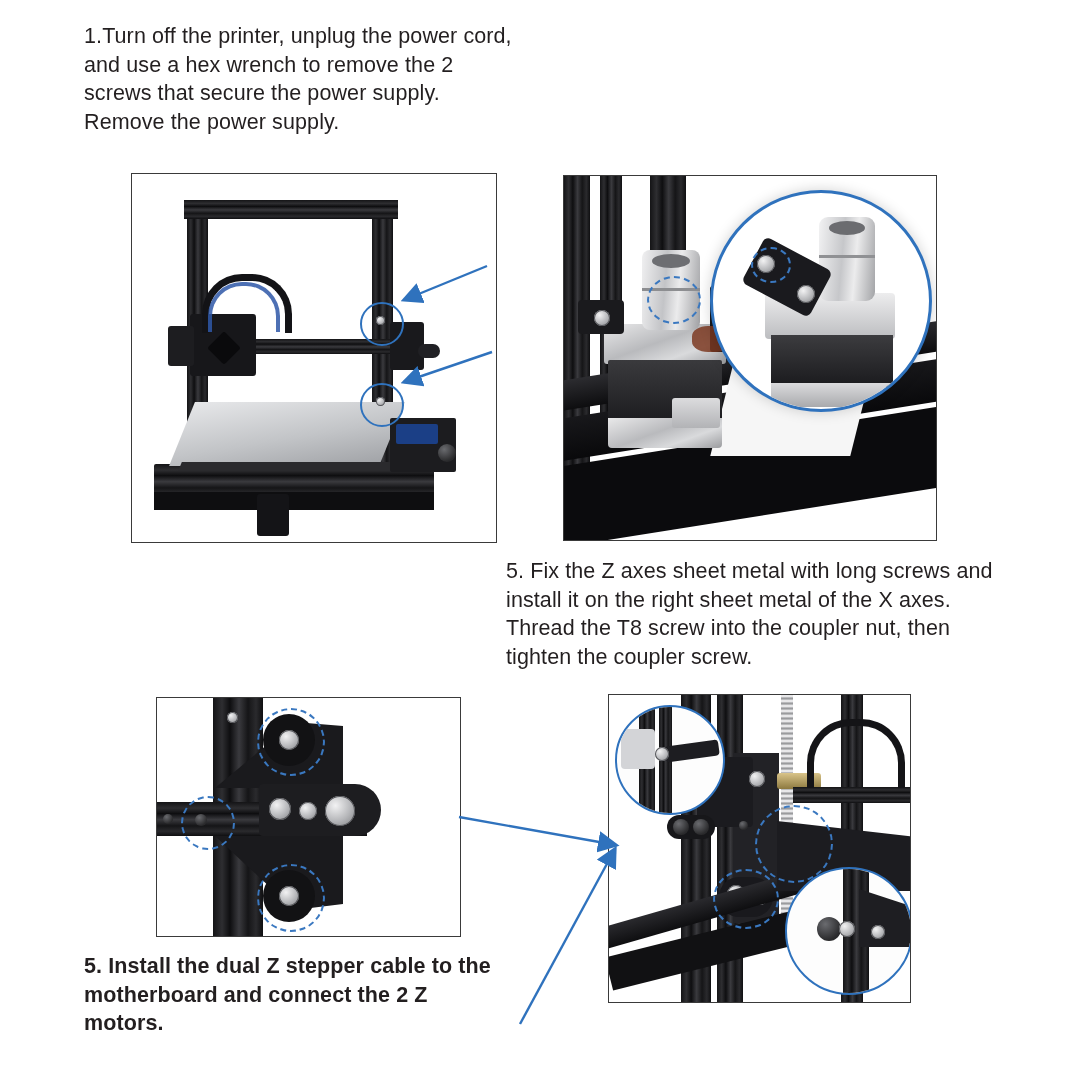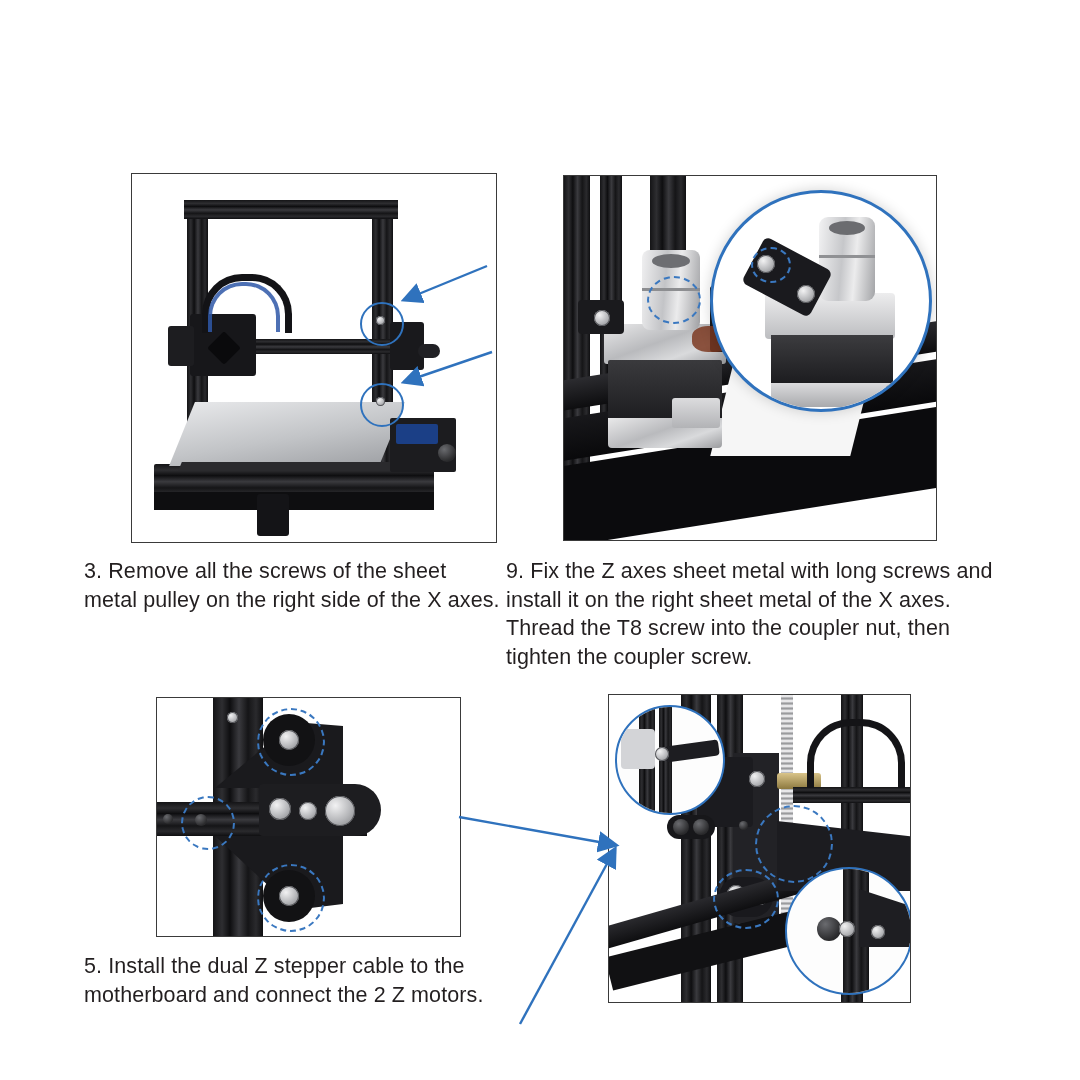--- a/index.html
+++ b/index.html
@@ -19,21 +19,21 @@
     font-size:21.5px;
     line-height:1.33;
     color:#231f20;
     letter-spacing:.1px;
     white-space:pre-line;
   }
   #text-1{left:84px;top:22px;width:430px;}
   #text-2{left:548px;top:24px;width:450px;}
   #text-3{left:84px;top:557px;width:420px;}
   #text-4{left:506px;top:557px;width:510px;}
-  #text-5{left:84px;top:952px;width:420px;}
+  #text-5{left:84px;top:952px;width:420px;font-weight:bold;}
 
   
   .photo{
     position:absolute;
     background:#ffffff;
     border:1.6px solid #3a3a3a;
     overflow:hidden;
   }
   #photo-1{left:131px;top:173px;width:364px;height:368px;}
   #photo-2{left:563px;top:175px;width:372px;height:364px;}
@@ -60,20 +60,22 @@
   .circle-dashed{position:absolute;border-radius:50%;border:2.2px dashed #3a78c0;}
 
   
   .ovl{position:absolute;left:0;top:0;width:1080px;height:1080px;pointer-events:none;}
 </style>
 </head>
 <body>
 
 <div class="page">
 
+  <div class="step-text" id="text-1">1.Turn off the printer, unplug the power cord, and use a hex wrench to remove the 2 screws that secure the power supply.
+Remove the power supply.</div>
 
 
   <div class="photo" id="photo-1">
     <div class="scene">
 
       <div class="bar alu" style="left:55px;top:30px;width:21px;height:268px;"></div>
       <div class="bar alu" style="left:240px;top:30px;width:21px;height:268px;"></div>
       <div class="bar aluH" style="left:52px;top:26px;width:214px;height:19px;"></div>
 
       <div class="bar aluH" style="left:22px;top:290px;width:280px;height:34px;border-radius:2px;"></div>
@@ -157,23 +159,22 @@
         <div style="position:absolute;left:116px;top:28px;width:36px;height:14px;background:#6b6c70;border-radius:50%;"></div>
         <div style="position:absolute;left:106px;top:62px;width:56px;height:3px;background:#909194;"></div>
         <div style="position:absolute;left:36px;top:58px;width:76px;height:52px;background:#1a1a1e;border-radius:6px;transform:rotate(28deg);"></div>
         <div class="screw" style="left:44px;top:62px;width:18px;height:18px;"></div>
         <div class="screw" style="left:84px;top:92px;width:18px;height:18px;"></div>
         <div class="circle-dashed" style="left:38px;top:54px;width:36px;height:32px;"></div>
       </div>
     </div>
   </div>
 
-  <div class="step-text" id="text-3">3. Remove all the screws of the sheet metal pulley on the right side of the X axes.</div>
-
-  <div class="step-text" id="text-4">9. Fix the Z axes sheet metal with long screws and install it on the right sheet metal of the X axes. Thread the T8 screw into the coupler nut, then tighten the coupler screw.</div>
+
+  <div class="step-text" id="text-4">5. Fix the Z axes sheet metal with long screws and install it on the right sheet metal of the X axes. Thread the T8 screw into the coupler nut, then tighten the coupler screw.</div>
 
   <div class="photo" id="photo-3">
     <div class="scene">
 
       <div class="bar alu" style="left:56px;top:0px;width:50px;height:238px;"></div>
       <div class="screw" style="left:70px;top:14px;width:11px;height:11px;"></div>
 
       <div class="bar aluH" style="left:0px;top:104px;width:210px;height:34px;"></div>
       <div class="darkscrew" style="left:6px;top:116px;width:10px;height:10px;"></div>
       <div class="darkscrew" style="left:38px;top:116px;width:12px;height:12px;"></div>

